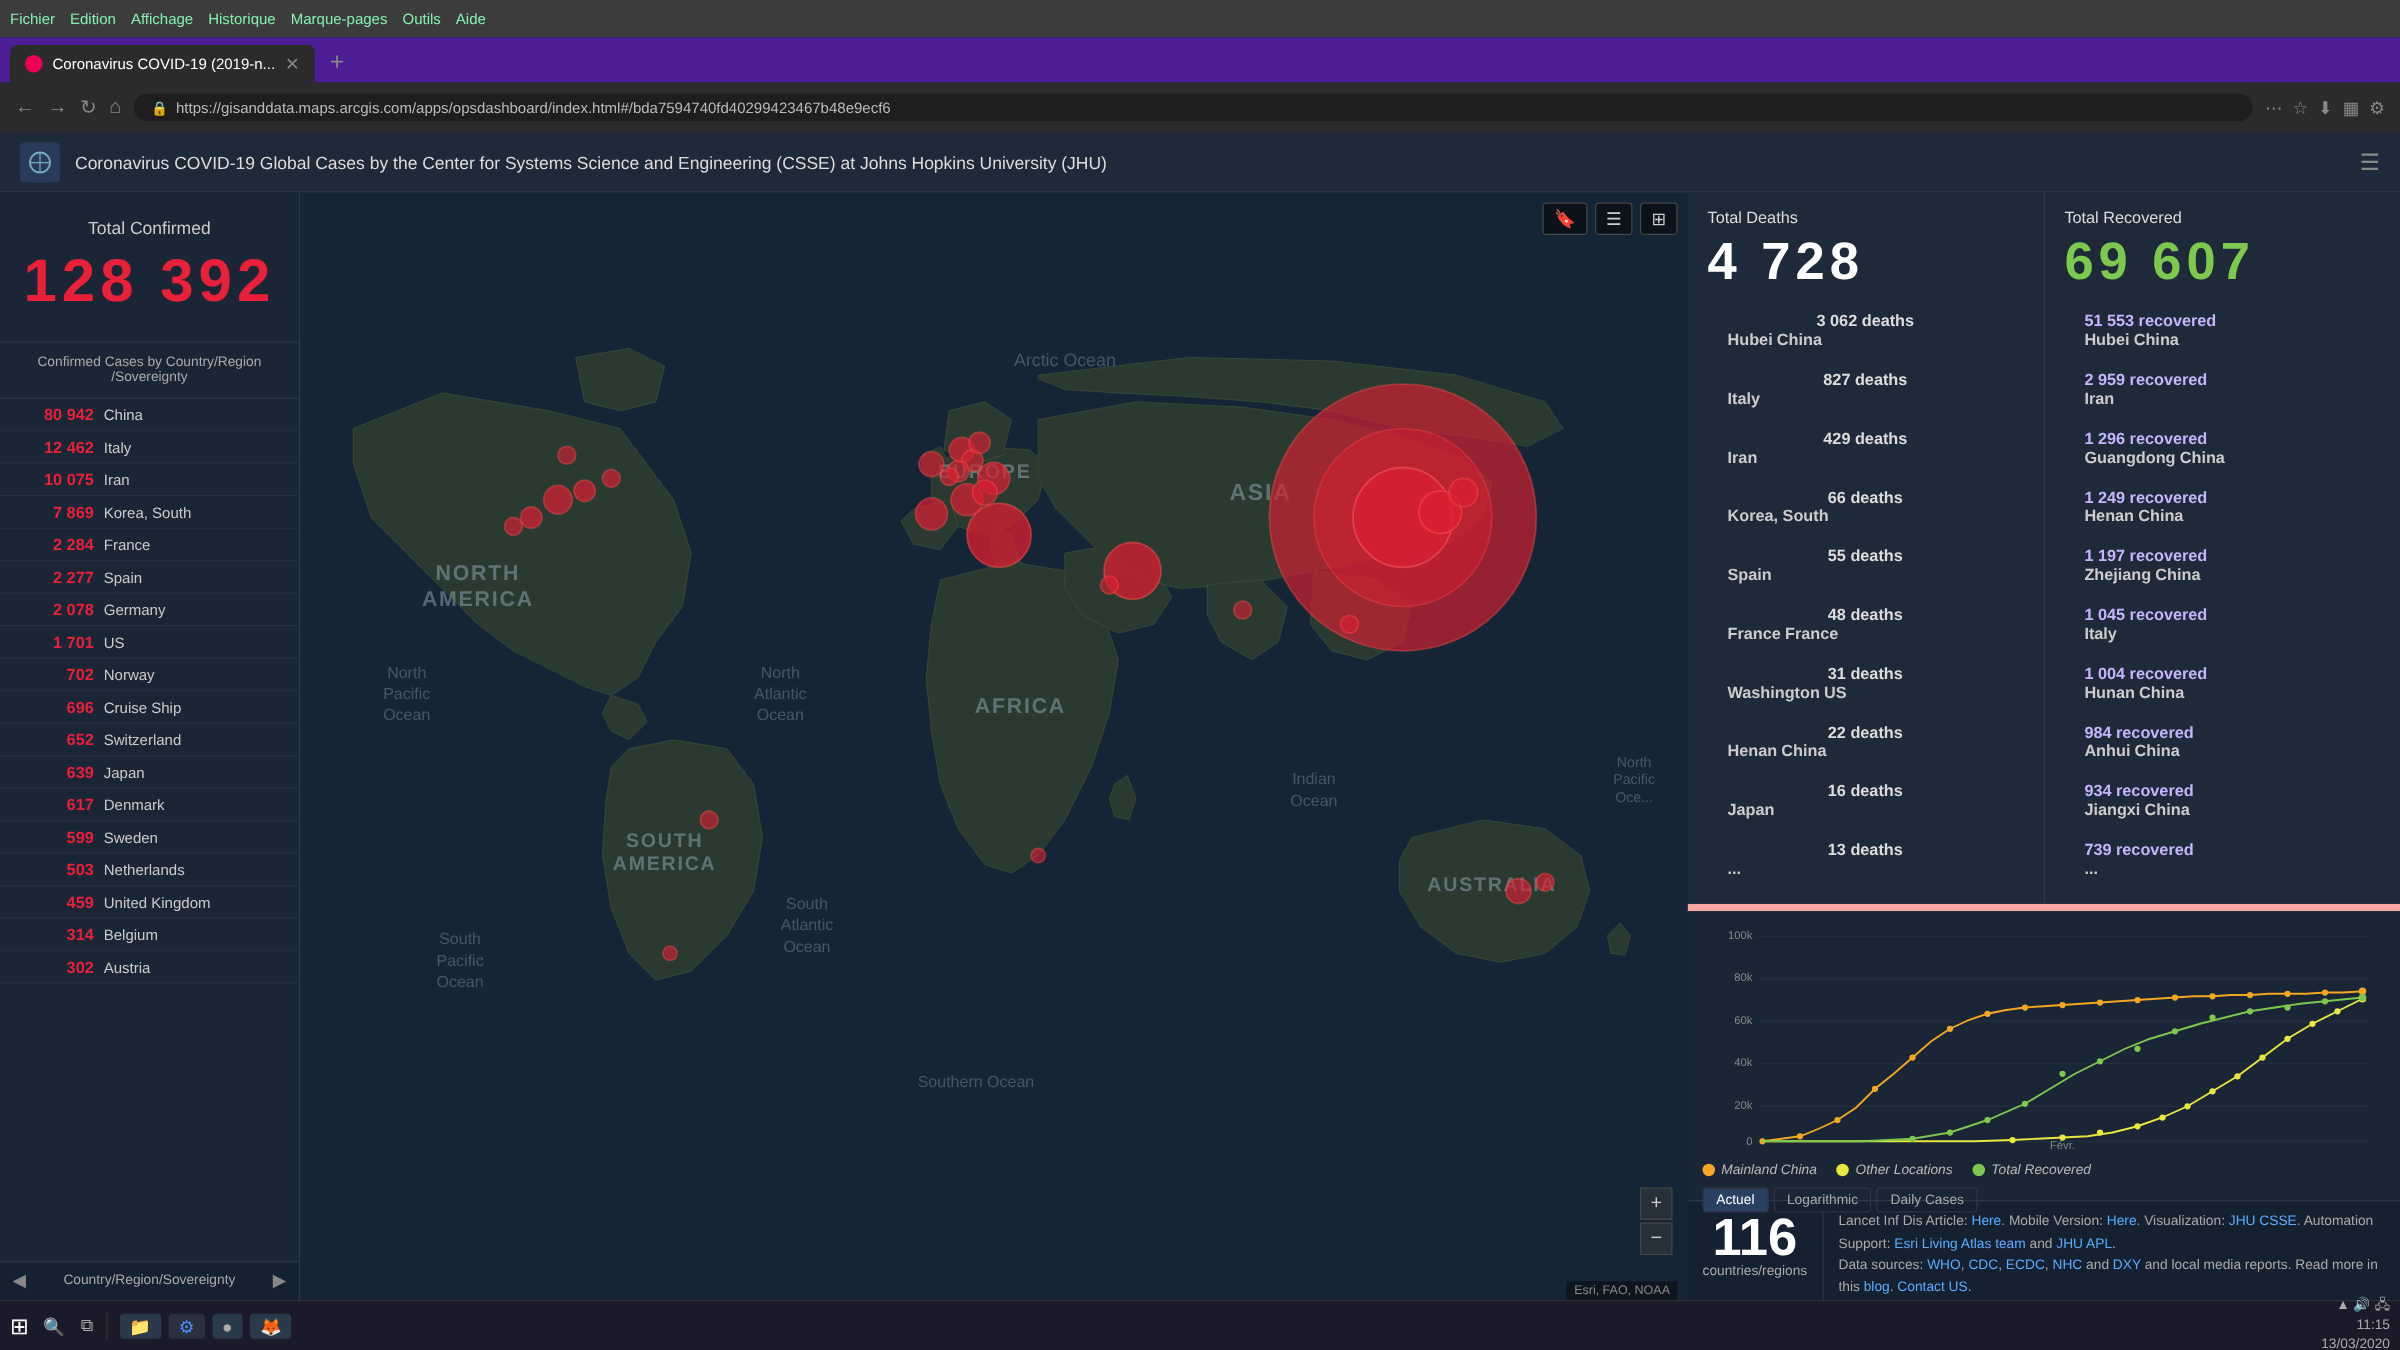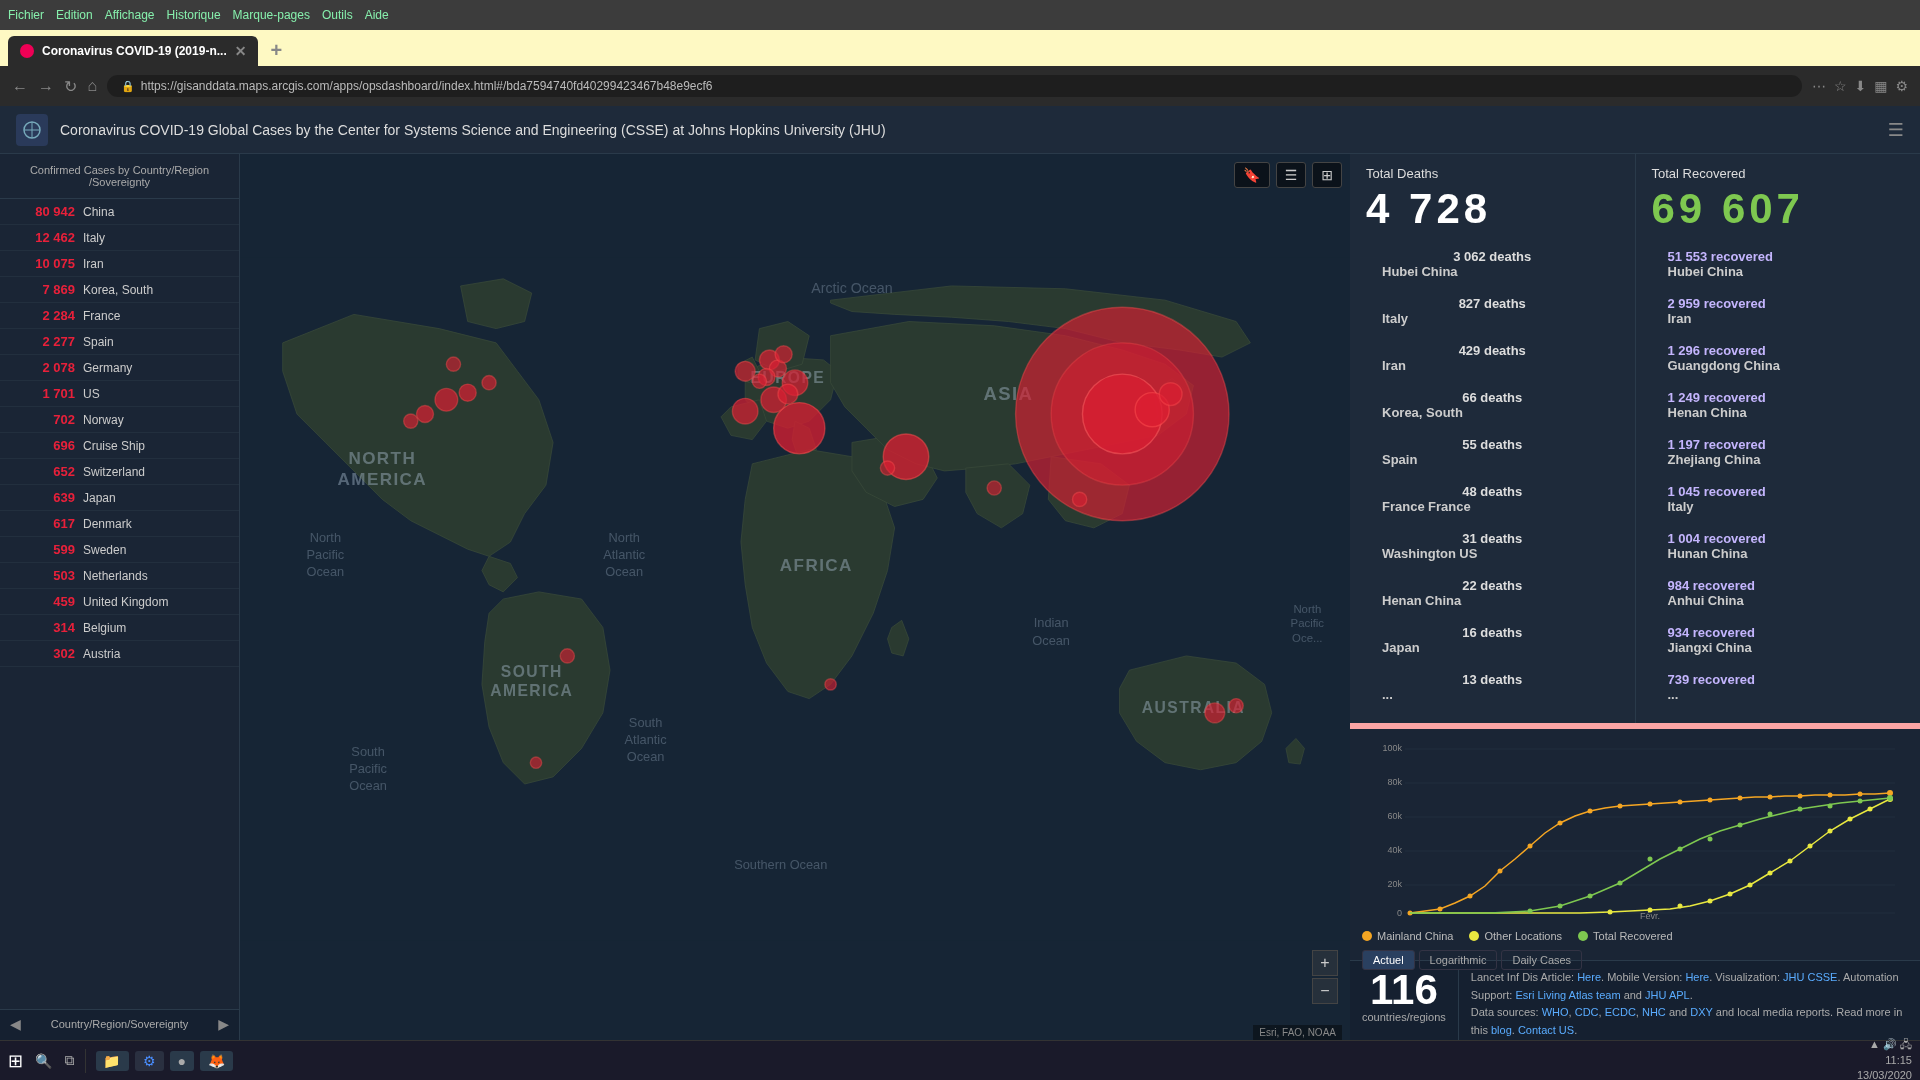--- a/index.html
+++ b/index.html
@@ -3,21 +3,21 @@
   <meta charset="utf-8">
   <style>
     * { margin: 0; padding: 0; box-sizing: border-box; }
     body { background: #1a1a2e; color: #fff; font-family: Arial, sans-serif; width: 1920px; height: 1080px; overflow: hidden; font-size: 13px; }
 
     
     .browser-chrome { background: #3c3c3c; height: 30px; display: flex; align-items: center; padding: 0 8px; gap: 6px; }
     .browser-menu { color: #86efac; font-size: 12px; display: flex; gap: 12px; }
     .browser-menu span { cursor: pointer; }
 
-    .browser-tabs { background: #fef9c3; height: 36px; display: flex; align-items: flex-end; padding: 0 8px; font-weight: bold; }
+    .browser-tabs { background: #4c1d95; height: 36px; display: flex; align-items: flex-end; padding: 0 8px; }
     .browser-tab { background: #3c3c3c; border-radius: 6px 6px 0 0; padding: 0 12px; height: 30px; display: flex; align-items: center; gap: 8px; font-size: 12px; color: #ddd; min-width: 200px; }
     .browser-tab.active { background: #2b2b2b; color: #fff; }
     .tab-favicon { width: 14px; height: 14px; background: #e05; border-radius: 50%; display: inline-block; }
     .tab-close { margin-left: auto; color: #888; font-size: 14px; cursor: pointer; }
 
     .browser-address { background: #2b2b2b; height: 40px; display: flex; align-items: center; padding: 0 12px; gap: 10px; }
     .nav-btn { color: #888; font-size: 16px; cursor: pointer; }
     .address-bar { flex: 1; background: #1e1e1e; border-radius: 20px; padding: 4px 14px; color: #aaa; font-size: 12px; display: flex; align-items: center; gap: 6px; }
     .address-bar .lock { color: #888; font-size: 11px; }
     .address-url { color: #bbb; }
@@ -83,21 +83,21 @@
     .stat-row-label { color: #999; font-size: 12px; }
     .stat-row-label .country { color: #ccc; font-size: 13px; font-weight: bold; }
     .stat-row-count-green { color: #c4b5fd; font-size: 13px; font-weight: bold; }
 
     .stats-columns { display: flex; border-bottom: 6px solid #fca5a5; }
 
     
     .chart-area { flex: 1; background: #1a2535; padding: 12px; min-height: 200px; position: relative; }
     .chart-svg { width: 100%; height: 180px; }
     .chart-legend { display: flex; gap: 16px; margin-top: 6px; }
-    .legend-item { display: flex; align-items: center; gap: 5px; font-size: 11px; color: #bbb; }
+    .legend-item { display: flex; align-items: center; gap: 5px; font-size: 11px; color: #bbb; font-style: italic; }
     .legend-dot { width: 10px; height: 10px; border-radius: 50%; }
     .chart-tabs { display: flex; gap: 4px; margin-top: 8px; }
     .chart-tab { padding: 3px 10px; border-radius: 3px; font-size: 11px; cursor: pointer; color: #aaa; background: transparent; border: 1px solid #334; }
     .chart-tab.active { background: #2a4060; color: #fff; }
 
     
     .info-bar { display: flex; background: #152030; border-top: 1px solid #2a3a4a; padding: 8px 12px; gap: 12px; overflow: hidden; height: 120px; }
     .info-text { font-size: 11px; color: #aaa; line-height: 1.6; flex: 1; overflow: hidden; }
     .info-text a { color: #5aacff; }
 
@@ -154,20 +154,24 @@
         <line x1="2" y1="10" x2="18" y2="10" stroke="#7ab" stroke-width="1"></line>
       </svg>
   </div>
   <span style="font-size:14px; color:#ddd;">Coronavirus COVID-19 Global Cases by the Center for Systems Science and Engineering (CSSE) at Johns Hopkins University (JHU)</span>
   <span class="app-menu-icon">☰</span>
 </div>
 
 <div class="main-layout">
 
   <div class="left-panel">
+    <div class="total-confirmed-box">
+      <div class="total-confirmed-label">Total Confirmed</div>
+      <div class="total-confirmed-value">128 392</div>
+    </div>
     <div class="country-list-header">Confirmed Cases by Country/Region<br>/Sovereignty</div>
     <div class="country-list" id="country-list">
         <div class="country-row">
           <span class="country-count">80 942</span>
           <span class="country-name">China</span>
         </div>
         <div class="country-row">
           <span class="country-count">12 462</span>
           <span class="country-name">Italy</span>
         </div>

